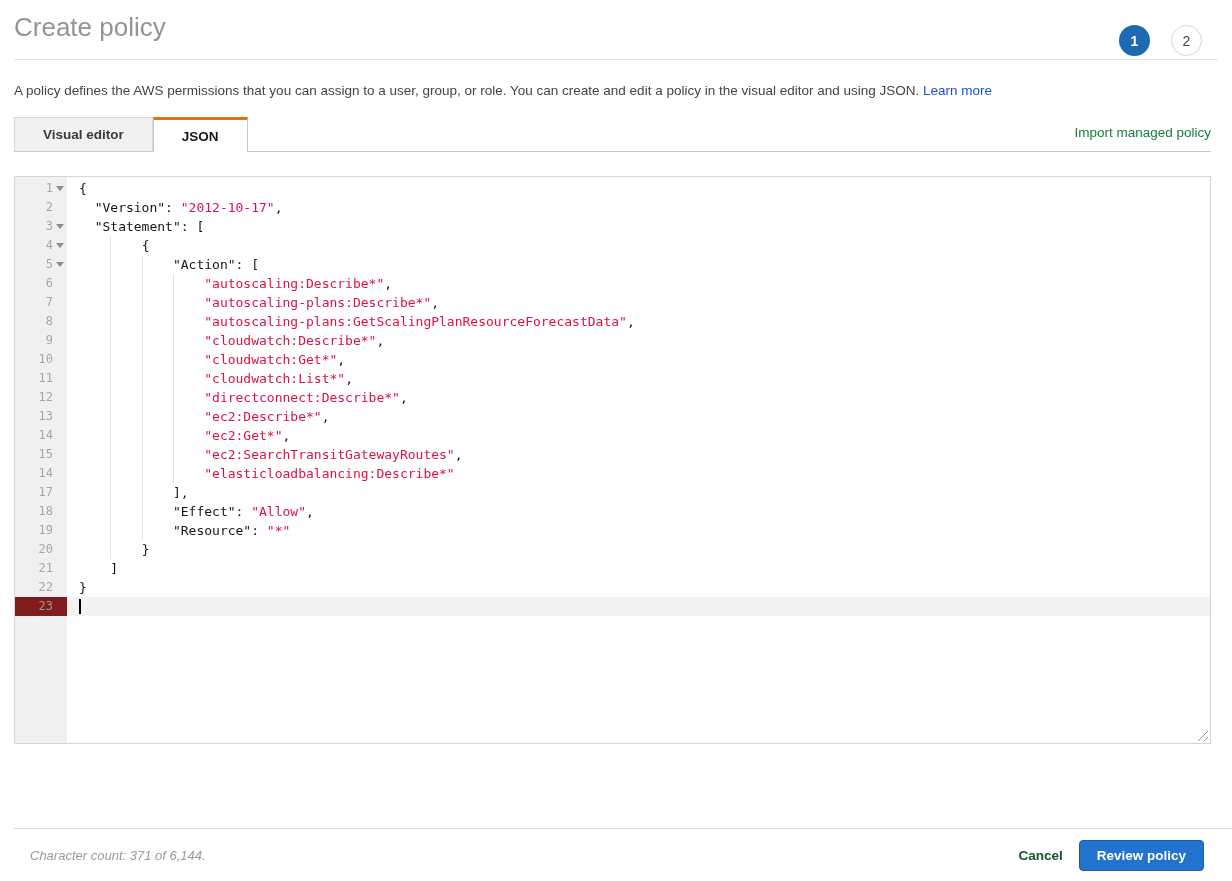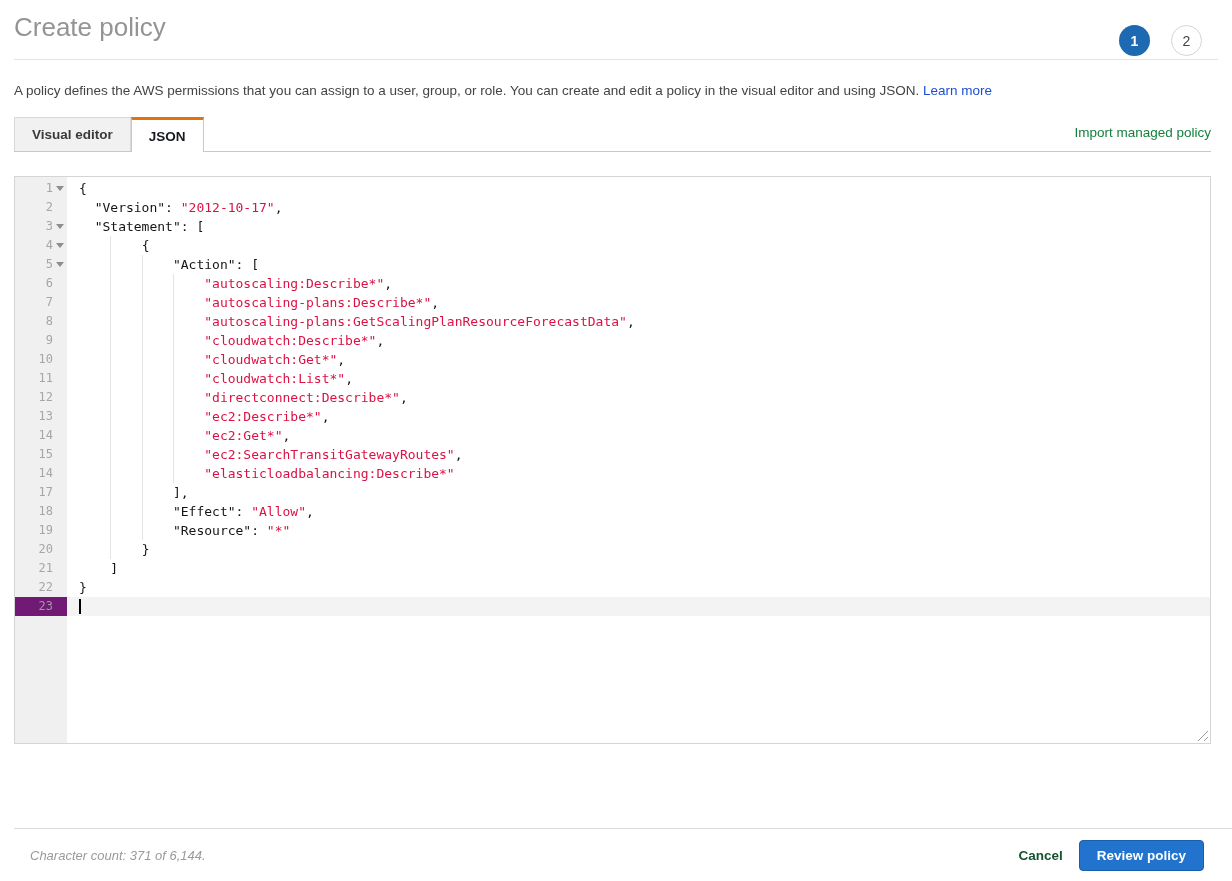--- a/index.html
+++ b/index.html
@@ -33,21 +33,21 @@
   .intro { margin:23px 21px 0 14px; font-size:13.5px; color:#444; }
   .link { color:#1d4ed8; text-decoration:none; cursor:pointer; }
 
   
   .tabstrip {
     margin:20px 21px 0 14px;
     border-bottom:1px solid #c9c9c9;
     position:relative; display:flex; height:34px; align-items:flex-end;
   }
   .tab {
-    height:34px; padding:0 17px; display:flex; align-items:center;
+    height:34px; padding:0 28px; display:flex; align-items:center;
     font-weight:700; font-size:13.5px; cursor:pointer;margin-top:39px;
   }
   .tab.inactive {
     background:#f1f1f1; border:1px solid #d8d8d8; border-bottom:none; color:#3a3a3a;
   }
   .tab.active {
     background:#fff;
     border-left:1px solid #c9c9c9; border-right:1px solid #c9c9c9;
     border-top:3px solid #e0720f;
     margin-bottom:-1px; height:35px;
@@ -75,21 +75,21 @@
   }
   .code-lines { position:relative; padding-top:2px; }
   .code-line { display:flex; height:19px; }
   .code-line.active { background:#f3f3f3; }
   .gutter-cell {
     flex:0 0 52px; width:52px;
     display:flex; align-items:center; justify-content:flex-end;
     color:#a6a6a6; font-size:12px;
     user-select:none;
   }
-  .code-line.active .gutter-cell { background:#701a75; color:#9b9b9b; }
+  .code-line.active .gutter-cell { background:#7f1d1d; color:#9b9b9b; }
   .caret-slot { width:14px; display:flex; align-items:center; justify-content:center; }
   .fold-caret::after {
     content:""; display:inline-block;
     border-left:4px solid transparent; border-right:4px solid transparent;
     border-top:5px solid #8e8e8e;
   }
   .code-cell {
     flex:1; position:relative; padding-left:12px;
     white-space:pre; color:#151515;
   }

